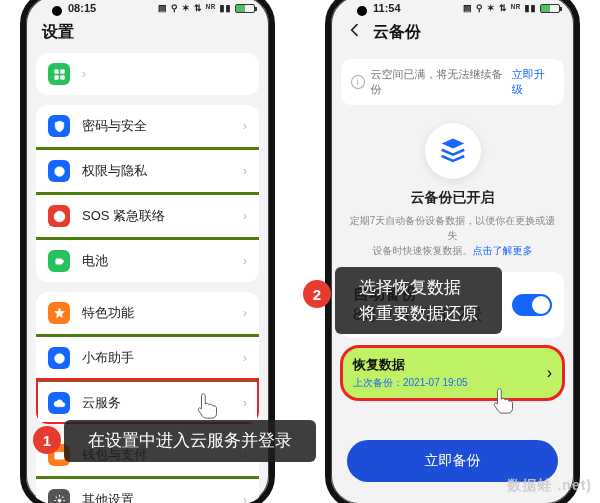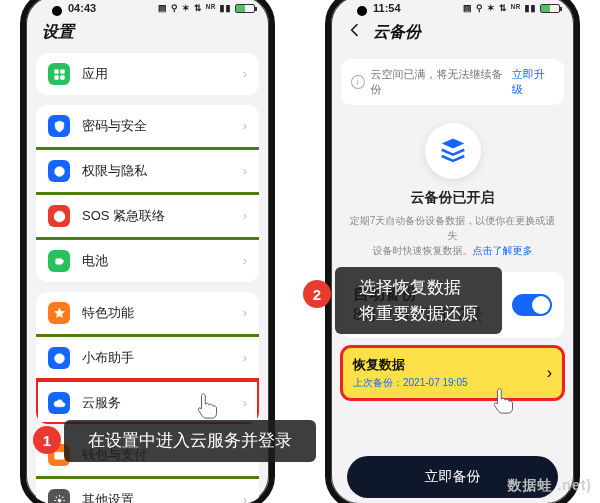--- a/index.html
+++ b/index.html
@@ -48,21 +48,21 @@
     content: ""; position: absolute; right: -3px; top: 2px;
     width: 2px; height: 4px; background: #333;
   }
   .battery i {
     display: block; height: 100%; width: 50%;
     background: #50c060;
   }
 
   .header {
     padding: 6px 16px 10px;
-    display: flex; align-items: flex-start; font-style: italic;
+    display: flex; align-items: flex-start;
   }
   .header .back { margin-right: 10px; font-size: 16px; }
   .header h1 { font-size: 16px; font-weight: 700; color: #111; }
 
   .scroll { padding: 0 10px; }
 
   .card {
     background: #fff; border-radius: 12px;
     margin-bottom: 10px;
     overflow: hidden;
@@ -135,32 +135,32 @@
     width: 40px; height: 22px; border-radius: 11px;
     background: #1566ff; position: relative;
   }
   .switch::after {
     content: ""; position: absolute; right: 2px; top: 2px;
     width: 18px; height: 18px; border-radius: 50%; background: #fff;
   }
 
   .restore {
     margin: 4px 10px;
-    background: #fde047;
-    border-radius: 10px;
+    background: #bef264;
+    border-radius: 18px;
     padding: 10px 12px;
     display: flex; align-items: center;
   }
   .restore .txtcol { flex: 1; }
   .restore .ttl { font-size: 13px; font-weight: 700; color: #111; }
   .restore .tm { font-size: 10px; color: #1566ff; margin-top: 2px; }
 
   .big-btn {
-    margin: 56px 16px 0;
-    background: #0f172a; color: #fff;
+    margin: 40px 16px 0;
+    background: #1d4ed8; color: #fff;
     text-align: center;
     padding: 12px 0;
     border-radius: 24px;
     font-size: 14px; font-weight: 500;
   }
 
   
   .badge {
     position: absolute;
     width: 28px; height: 28px;
@@ -194,38 +194,37 @@
     opacity: .9;
     letter-spacing: 1px;
     z-index:1;
   }
 </style>
 </head>
 <body>
 
 <div class="phone phone-left">
   <div class="statusbar">
-    <span class="t">04:43</span>
+    <span class="t">08:15</span>
     <span class="icons">▤ ⚲ ✶ ⇅ ᴺᴿ ▮▮ <span class="battery"><i></i></span></span>
   </div>
   <div class="header">
     <h1>设置</h1>
   </div>
   <div class="scroll" id="left-list">
       <div class="card">
         <div class="row">
           <span class="ic" style="background:#29c15e">
             <svg viewBox="0 0 24 24" fill="#fff" stroke="#fff">
               <rect x="3" y="3" width="7" height="7" rx="1"></rect>
               <rect x="14" y="3" width="7" height="7" rx="1"></rect>
               <rect x="3" y="14" width="7" height="7" rx="1"></rect>
               <rect x="14" y="14" width="7" height="7" rx="1"></rect>
             </svg>
           </span>
-          <span class="lbl">应用</span>
           <span class="chev">›</span>
         </div>
       </div>
       <div class="card">
         <div class="row">
           <span class="ic" style="background:#1566ff">
             <svg viewBox="0 0 24 24" fill="#fff" stroke="#fff">
               <path d="M12 2l8 3v6c0 5-3 9-8 11-5-2-8-6-8-11V5l8-3z"></path>
             </svg>
           </span>

